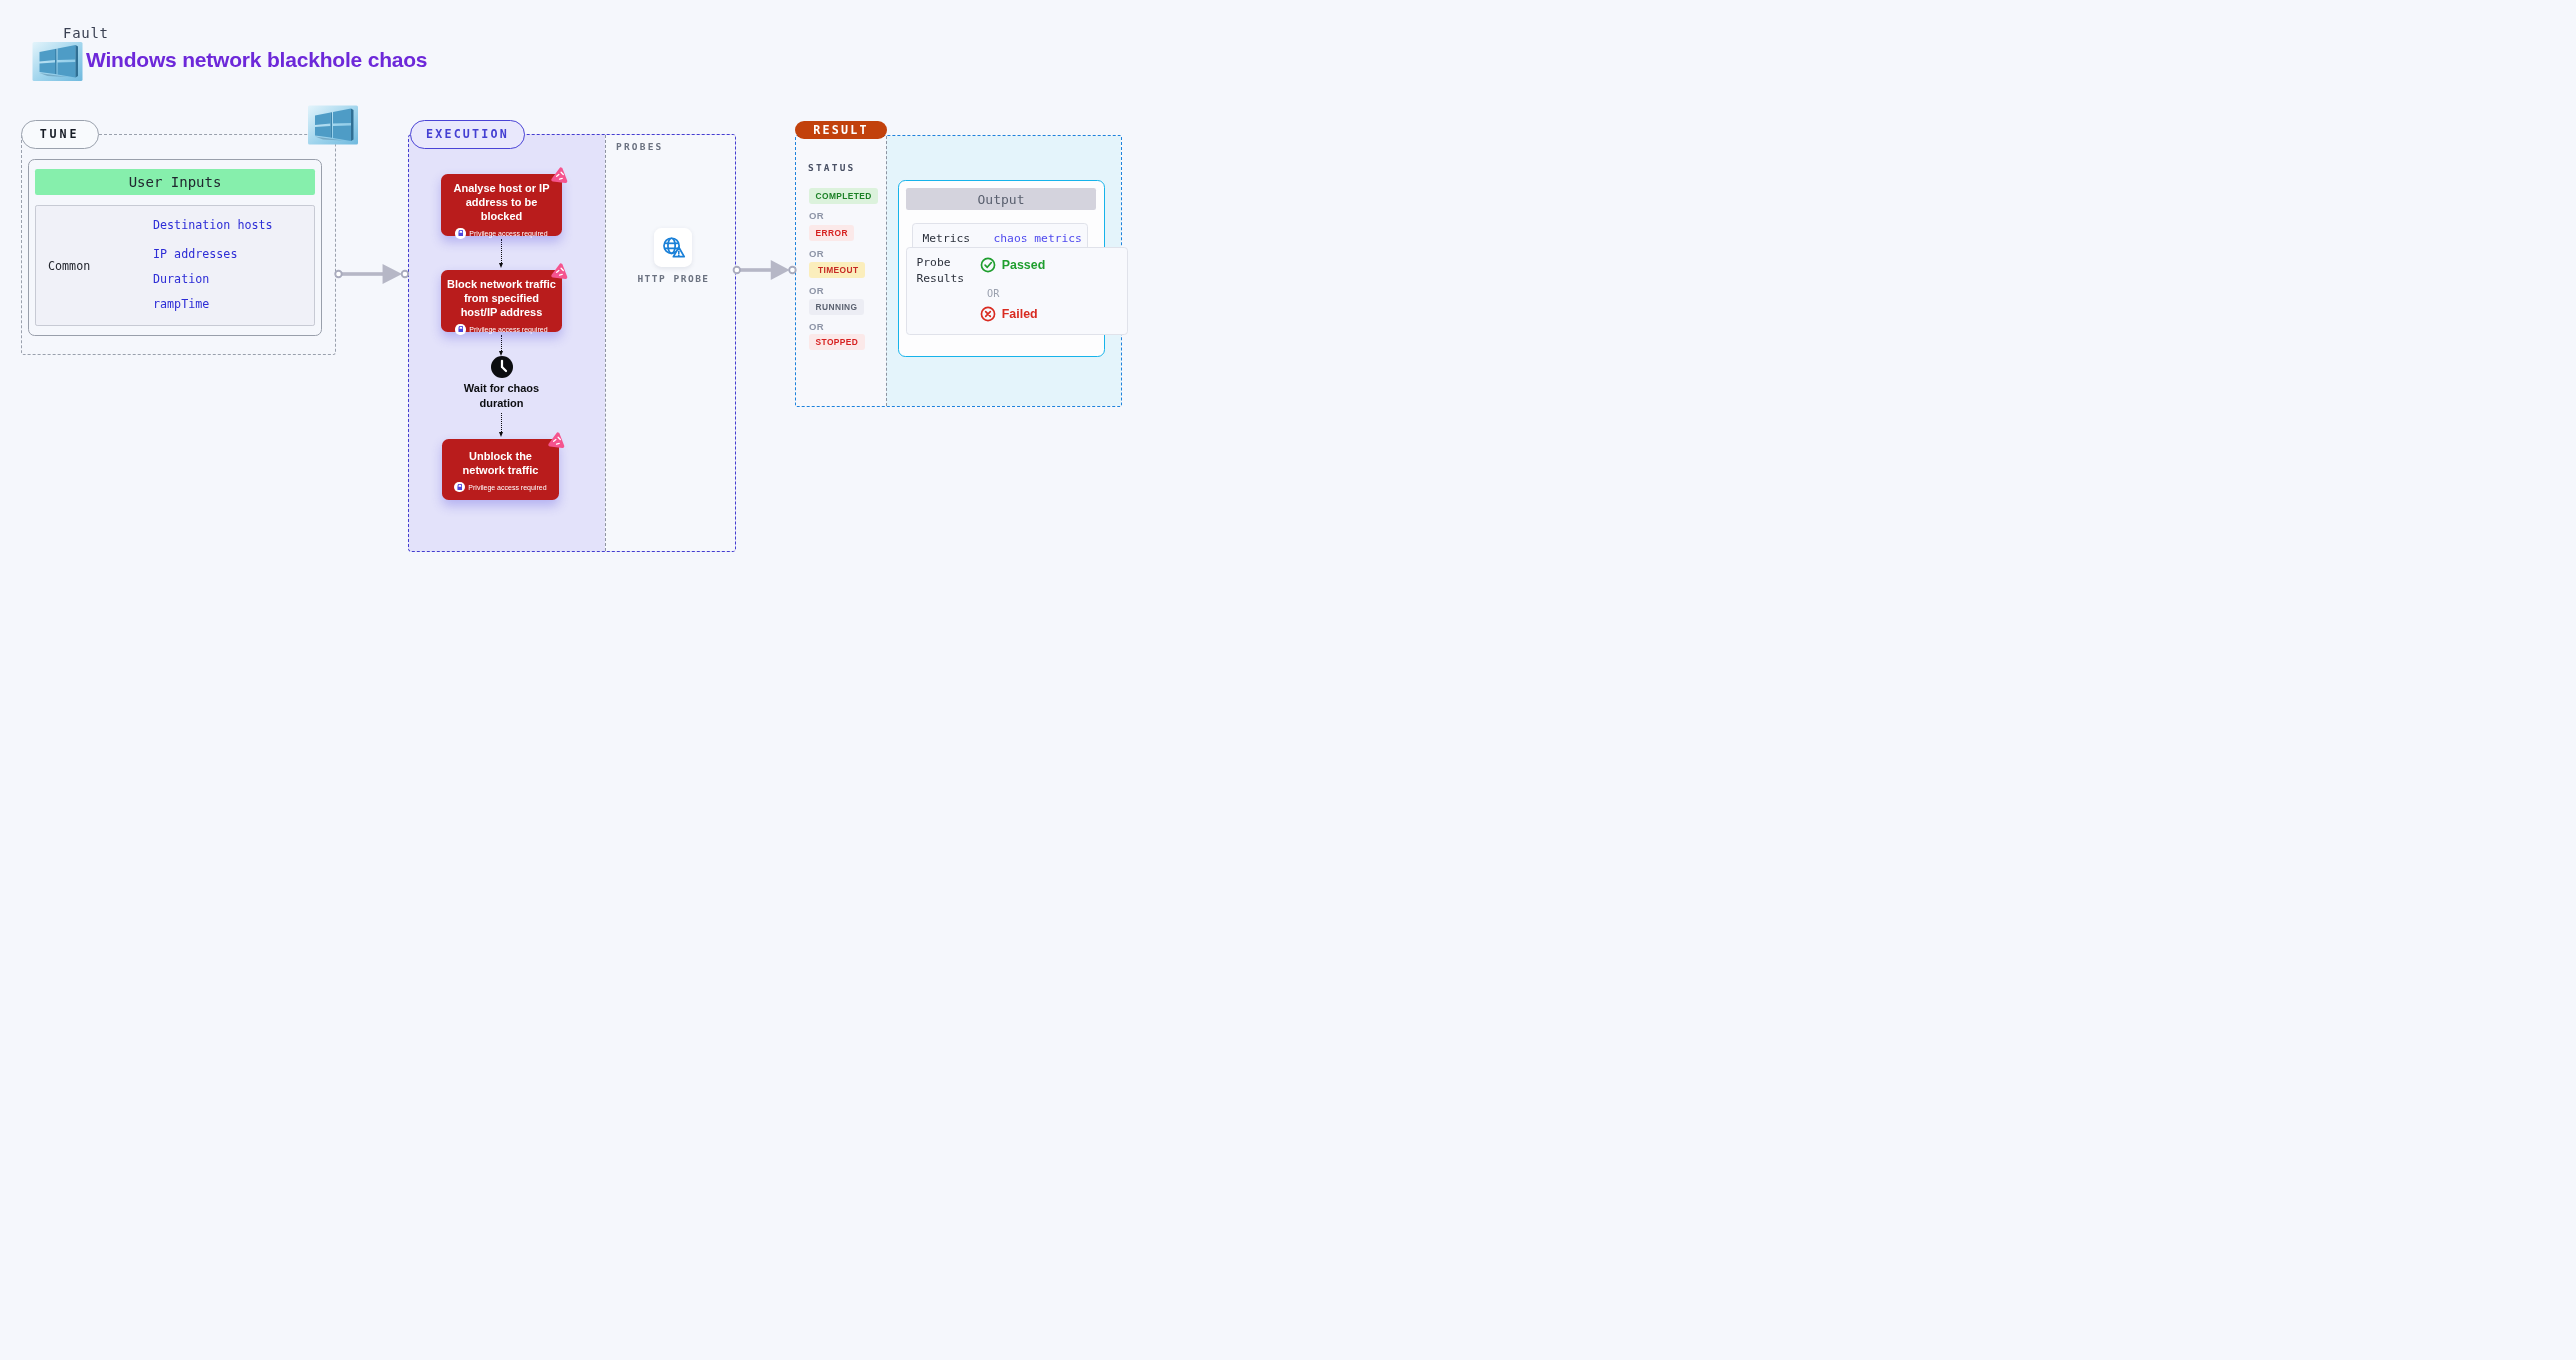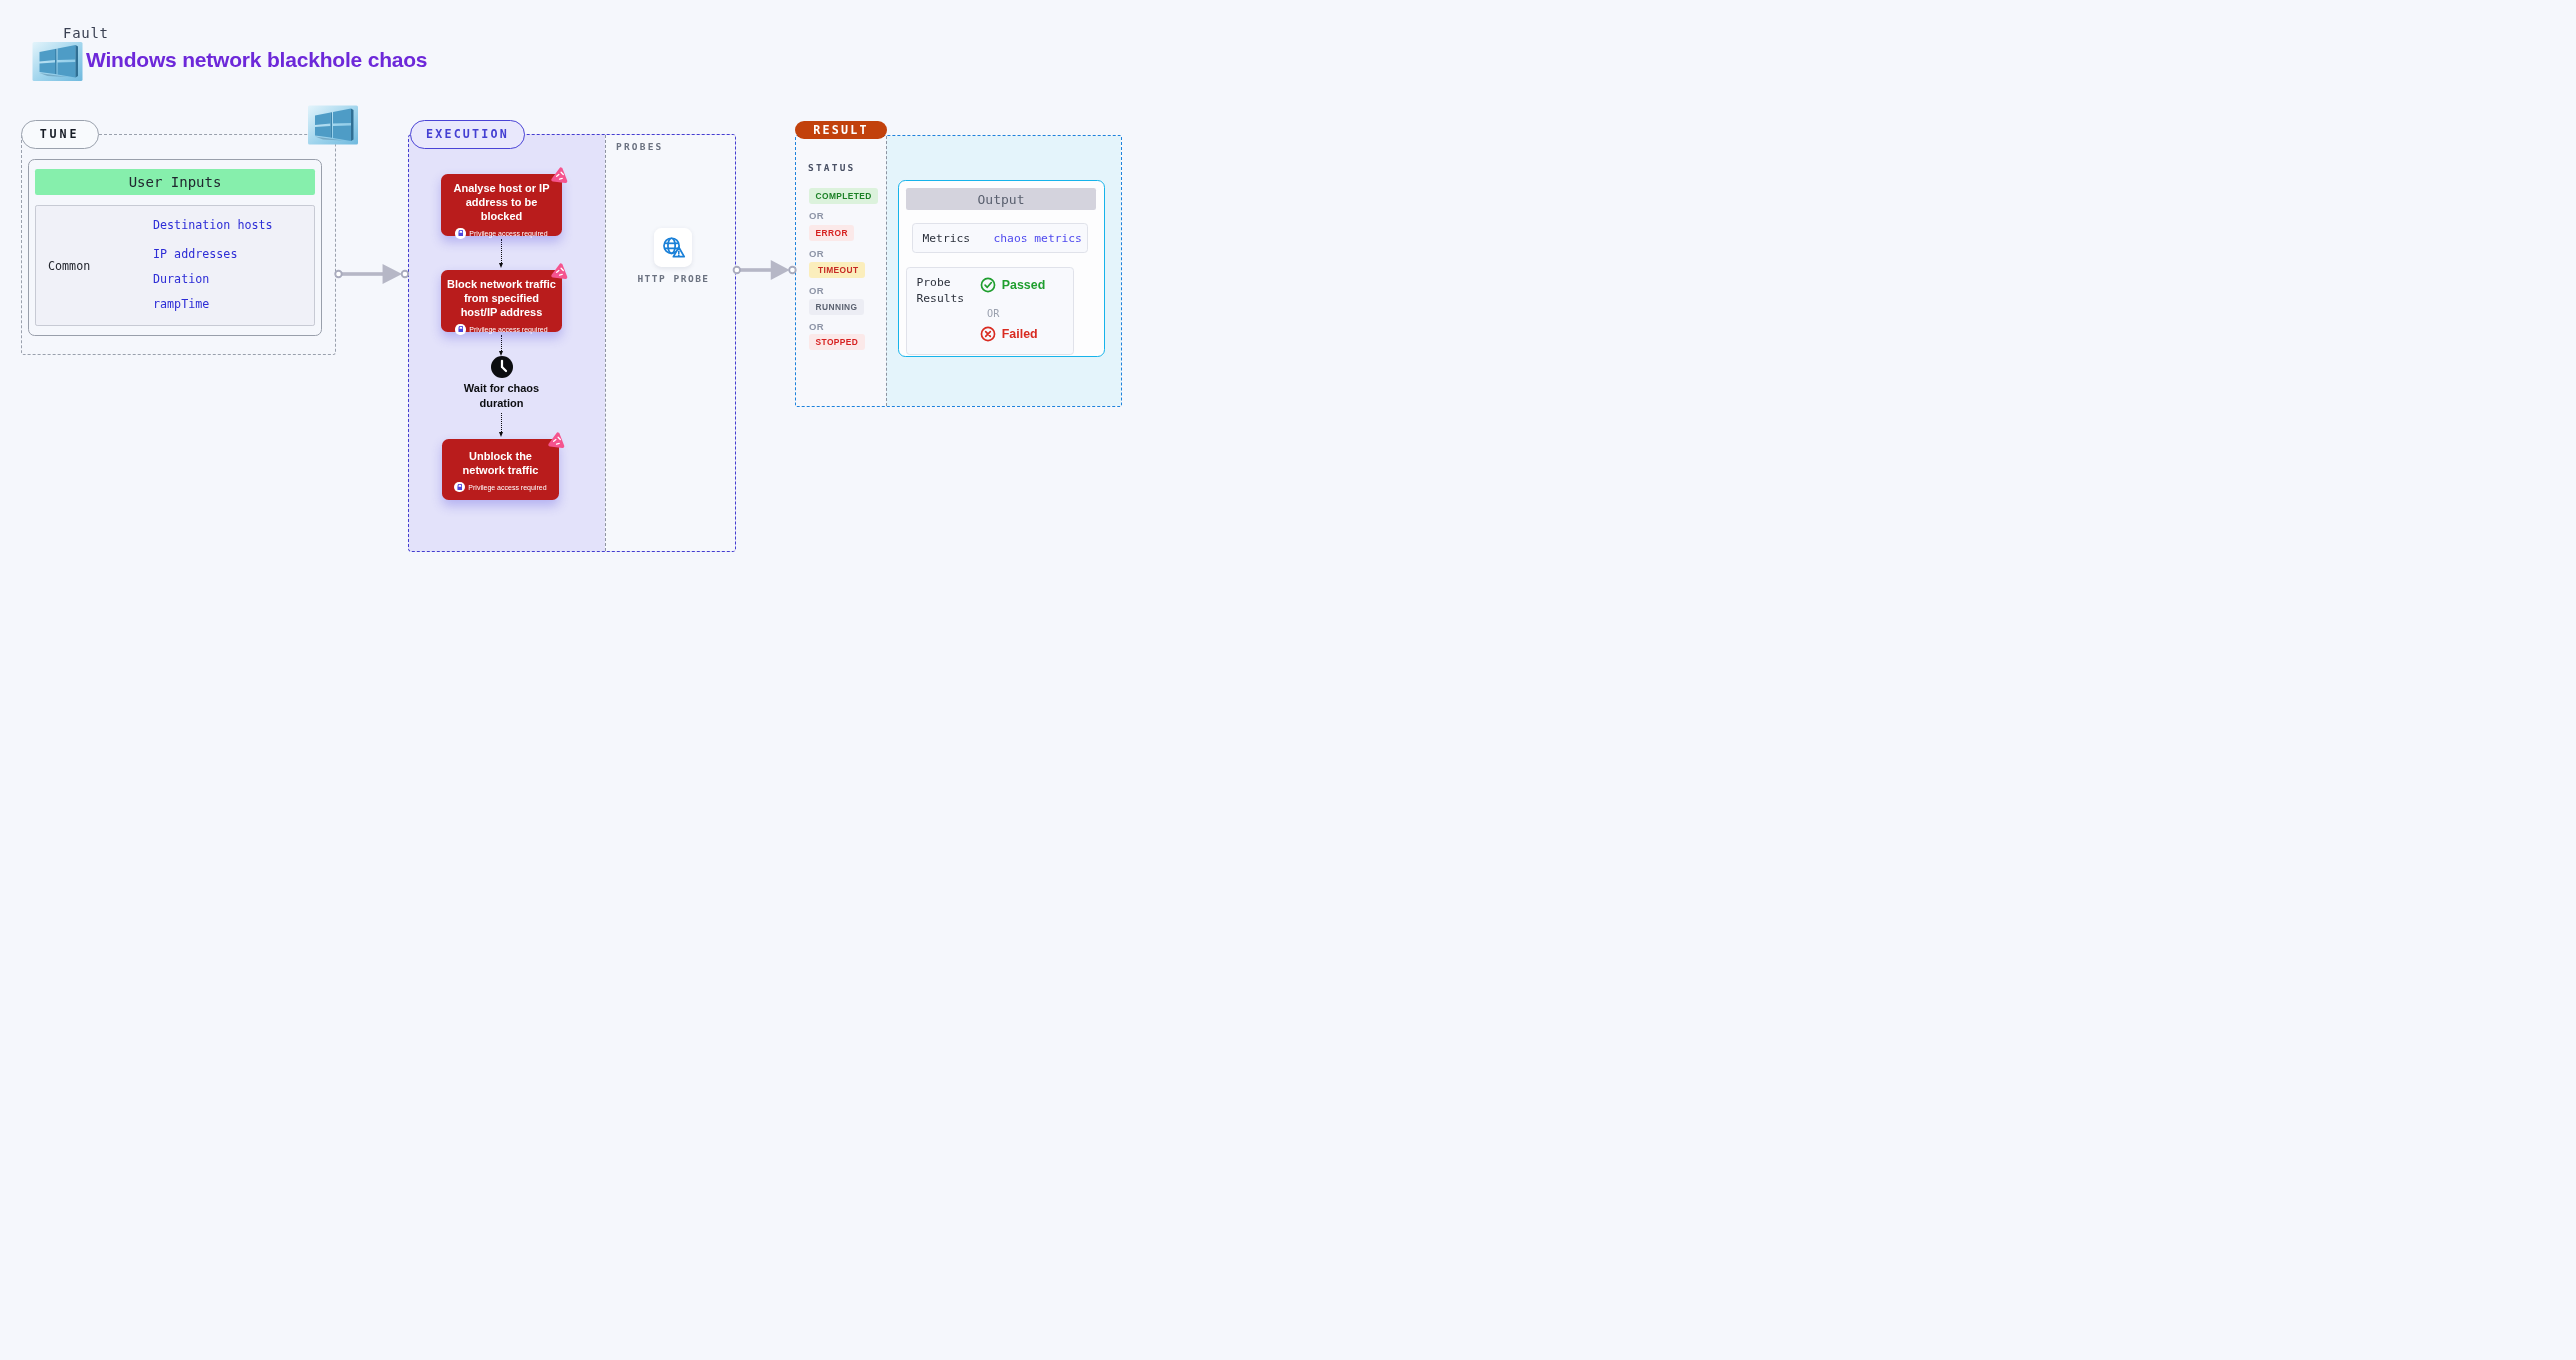--- a/index.html
+++ b/index.html
@@ -70,21 +70,21 @@
   .badge-gray{background:#ecedf4;color:#5a6170;}
   .or-label{position:absolute;left:809px;font-size:9.5px;font-weight:bold;color:#8d94a6;z-index:4;letter-spacing:0.4px;}
 
   .output-box{left:898px;top:180px;width:207px;height:177px;background:#fdfdfe;border:1.8px solid #16b3ea;border-radius:7.3px;box-sizing:border-box;z-index:4;}
   .output-head{left:906px;top:188px;width:190px;height:22px;background:#d4d3dd;border-radius:2.2px;
     display:flex;align-items:center;justify-content:center;font-size:13px;color:#595f6e;z-index:5;}
   .metrics-row{left:906px;top:223px;width:176px;height:30px;background:#f8f9fd;border:0.7px solid #e0e2ea;border-radius:3.7px;box-sizing:border-box;
     display:flex;align-items:center;z-index:5;margin-left:6px;}
   .metrics-label{font-size:11.3px;color:#2c313c;margin-left:9.5px;}
   .metrics-value{font-size:11.3px;color:#4e49ee;margin-left:23.4px;}
-  .probe-row{left:906px;top:267px;width:168px;height:88px;background:#f8f9fd;border:0.7px solid #e0e2ea;border-radius:3.7px;box-sizing:border-box;z-index:5;}
+  .probe-row{left:906px;top:247px;width:222px;height:88px;background:#f8f9fd;border:0.7px solid #e0e2ea;border-radius:3.7px;box-sizing:border-box;z-index:5;}
   .probe-row-label{position:absolute;left:9.5px;top:6.6px;font-size:11.3px;color:#2c313c;line-height:16px;}
   .passfail{position:absolute;display:flex;align-items:center;gap:5.8px;}
   .pass-text{font-size:12.4px;font-weight:bold;color:#1f9e2e;}
   .fail-text{font-size:12.4px;font-weight:bold;color:#d92b21;}
   .or-small{position:absolute;left:80px;top:40px;font-size:10.2px;color:#9aa0ae;}
 
   .big-arrow{z-index:7;}
 </style>
 </head>
 <body>

